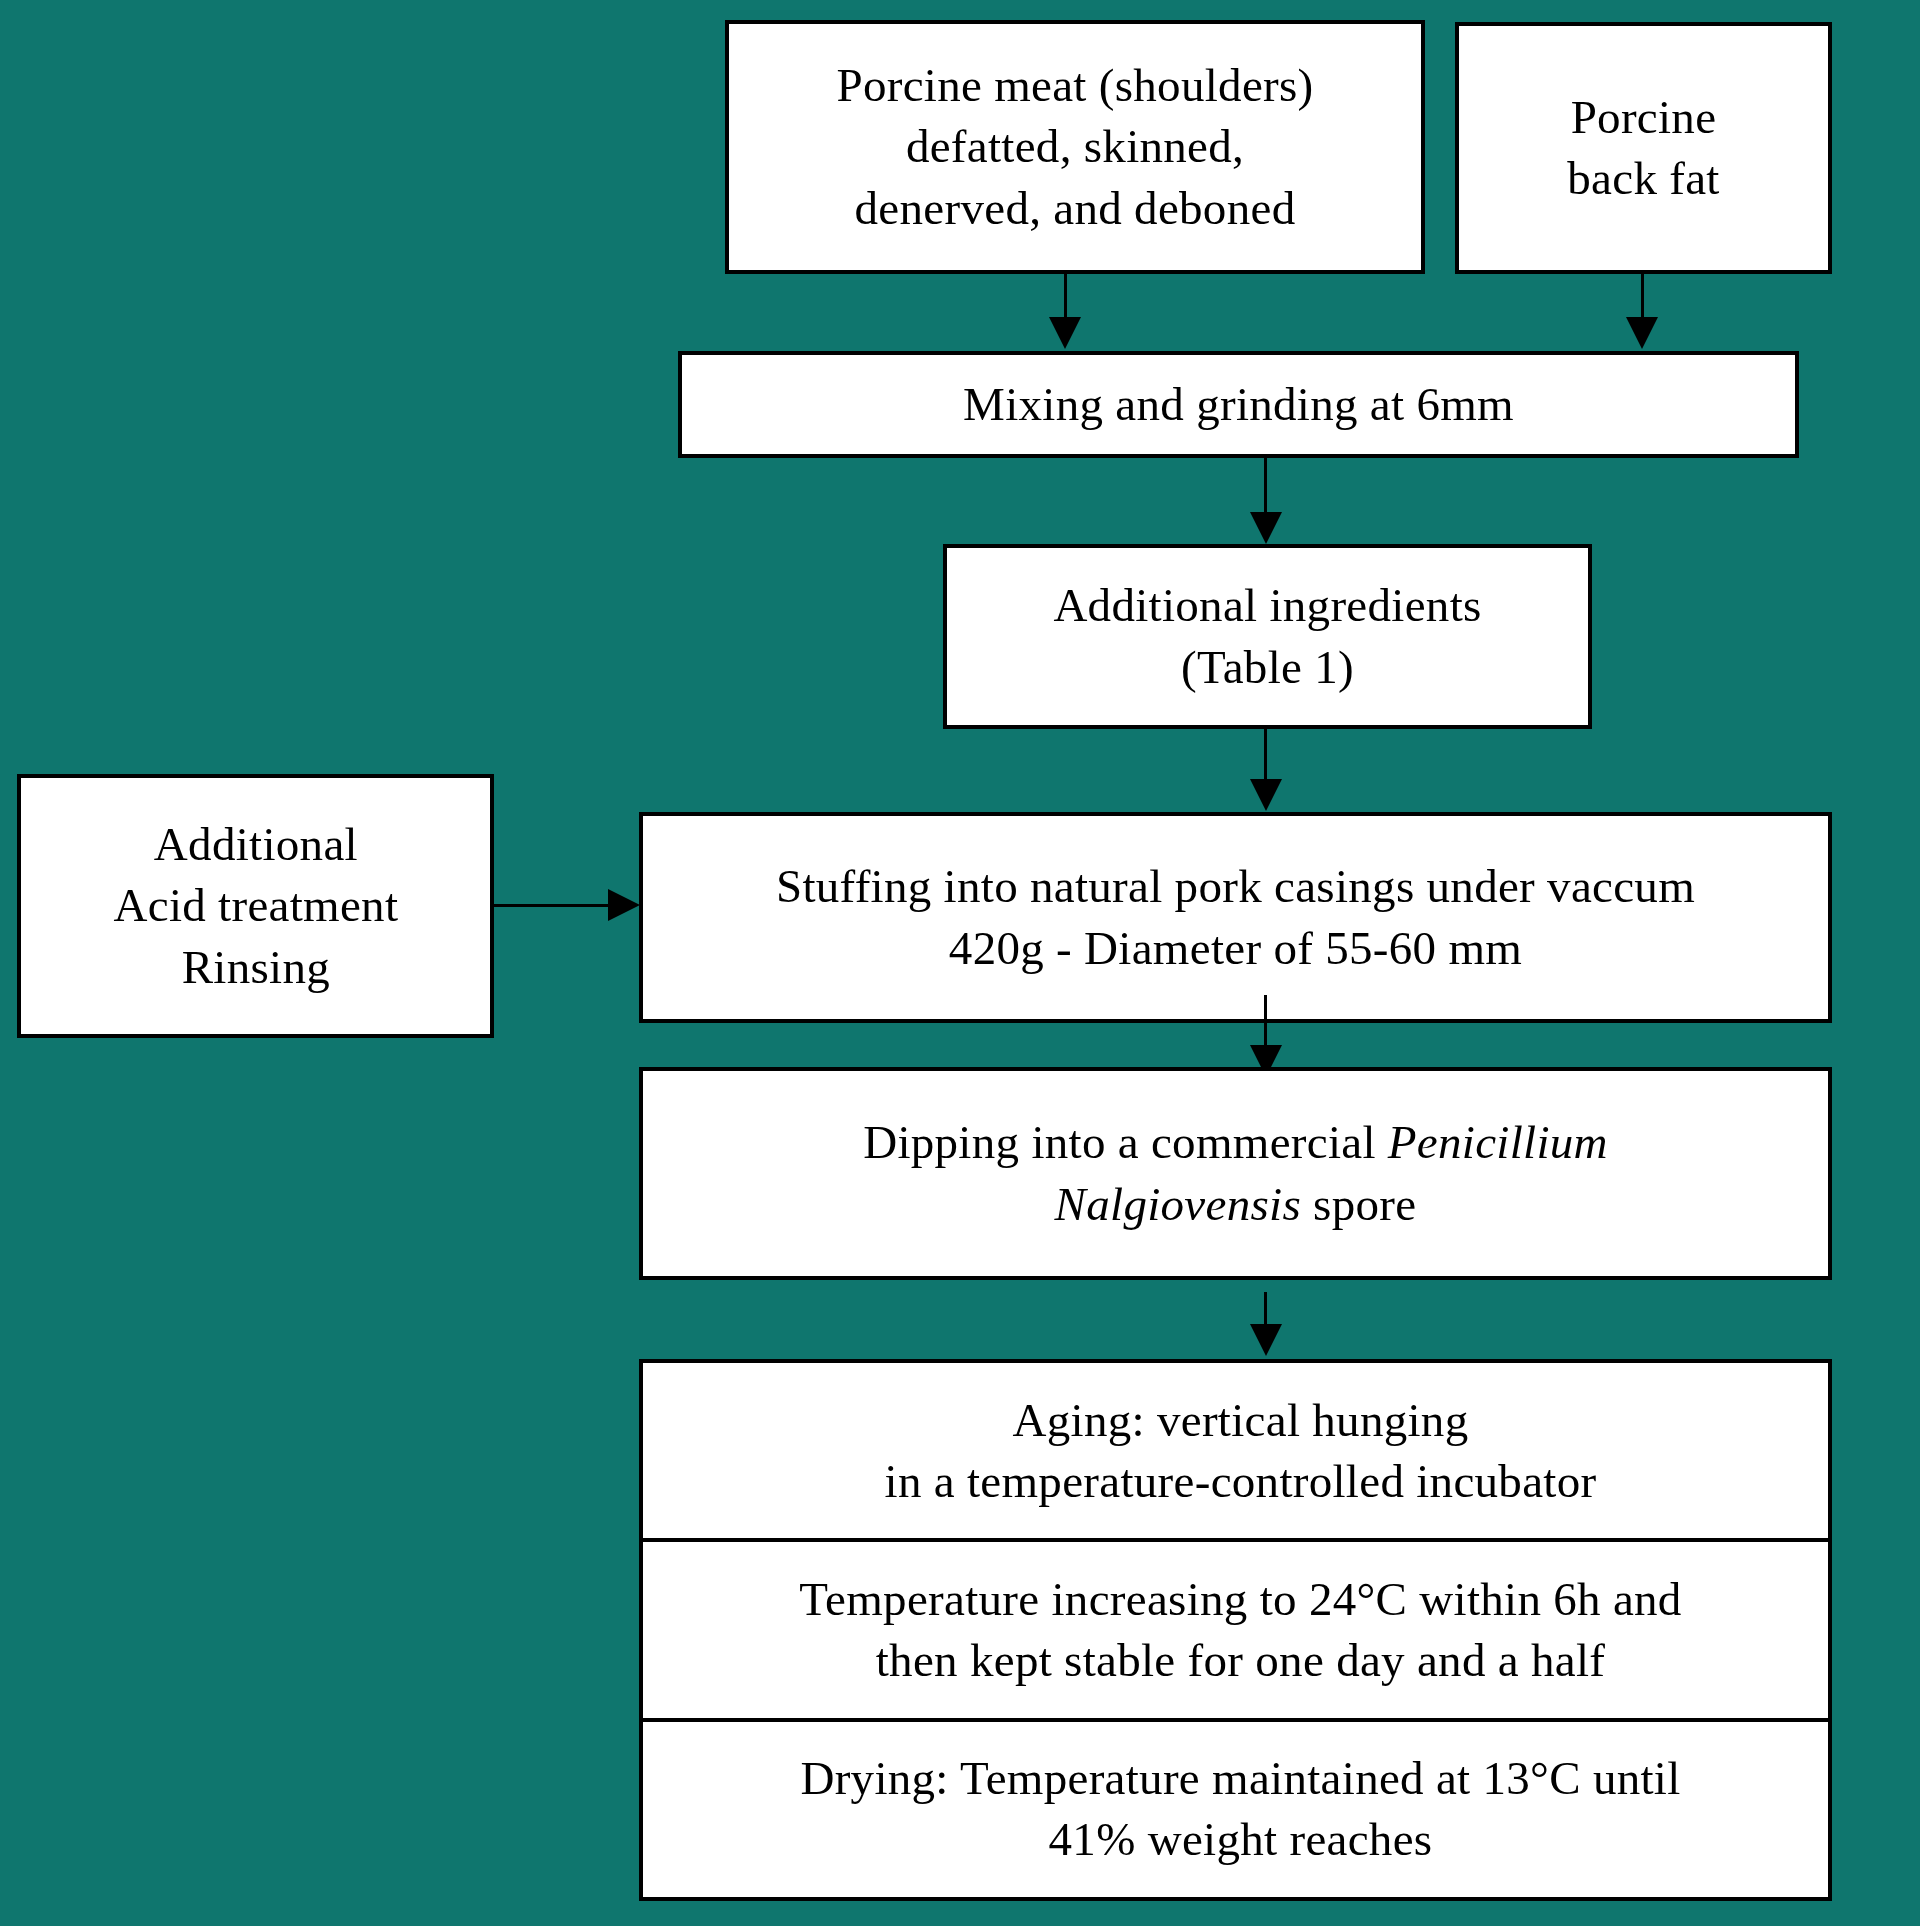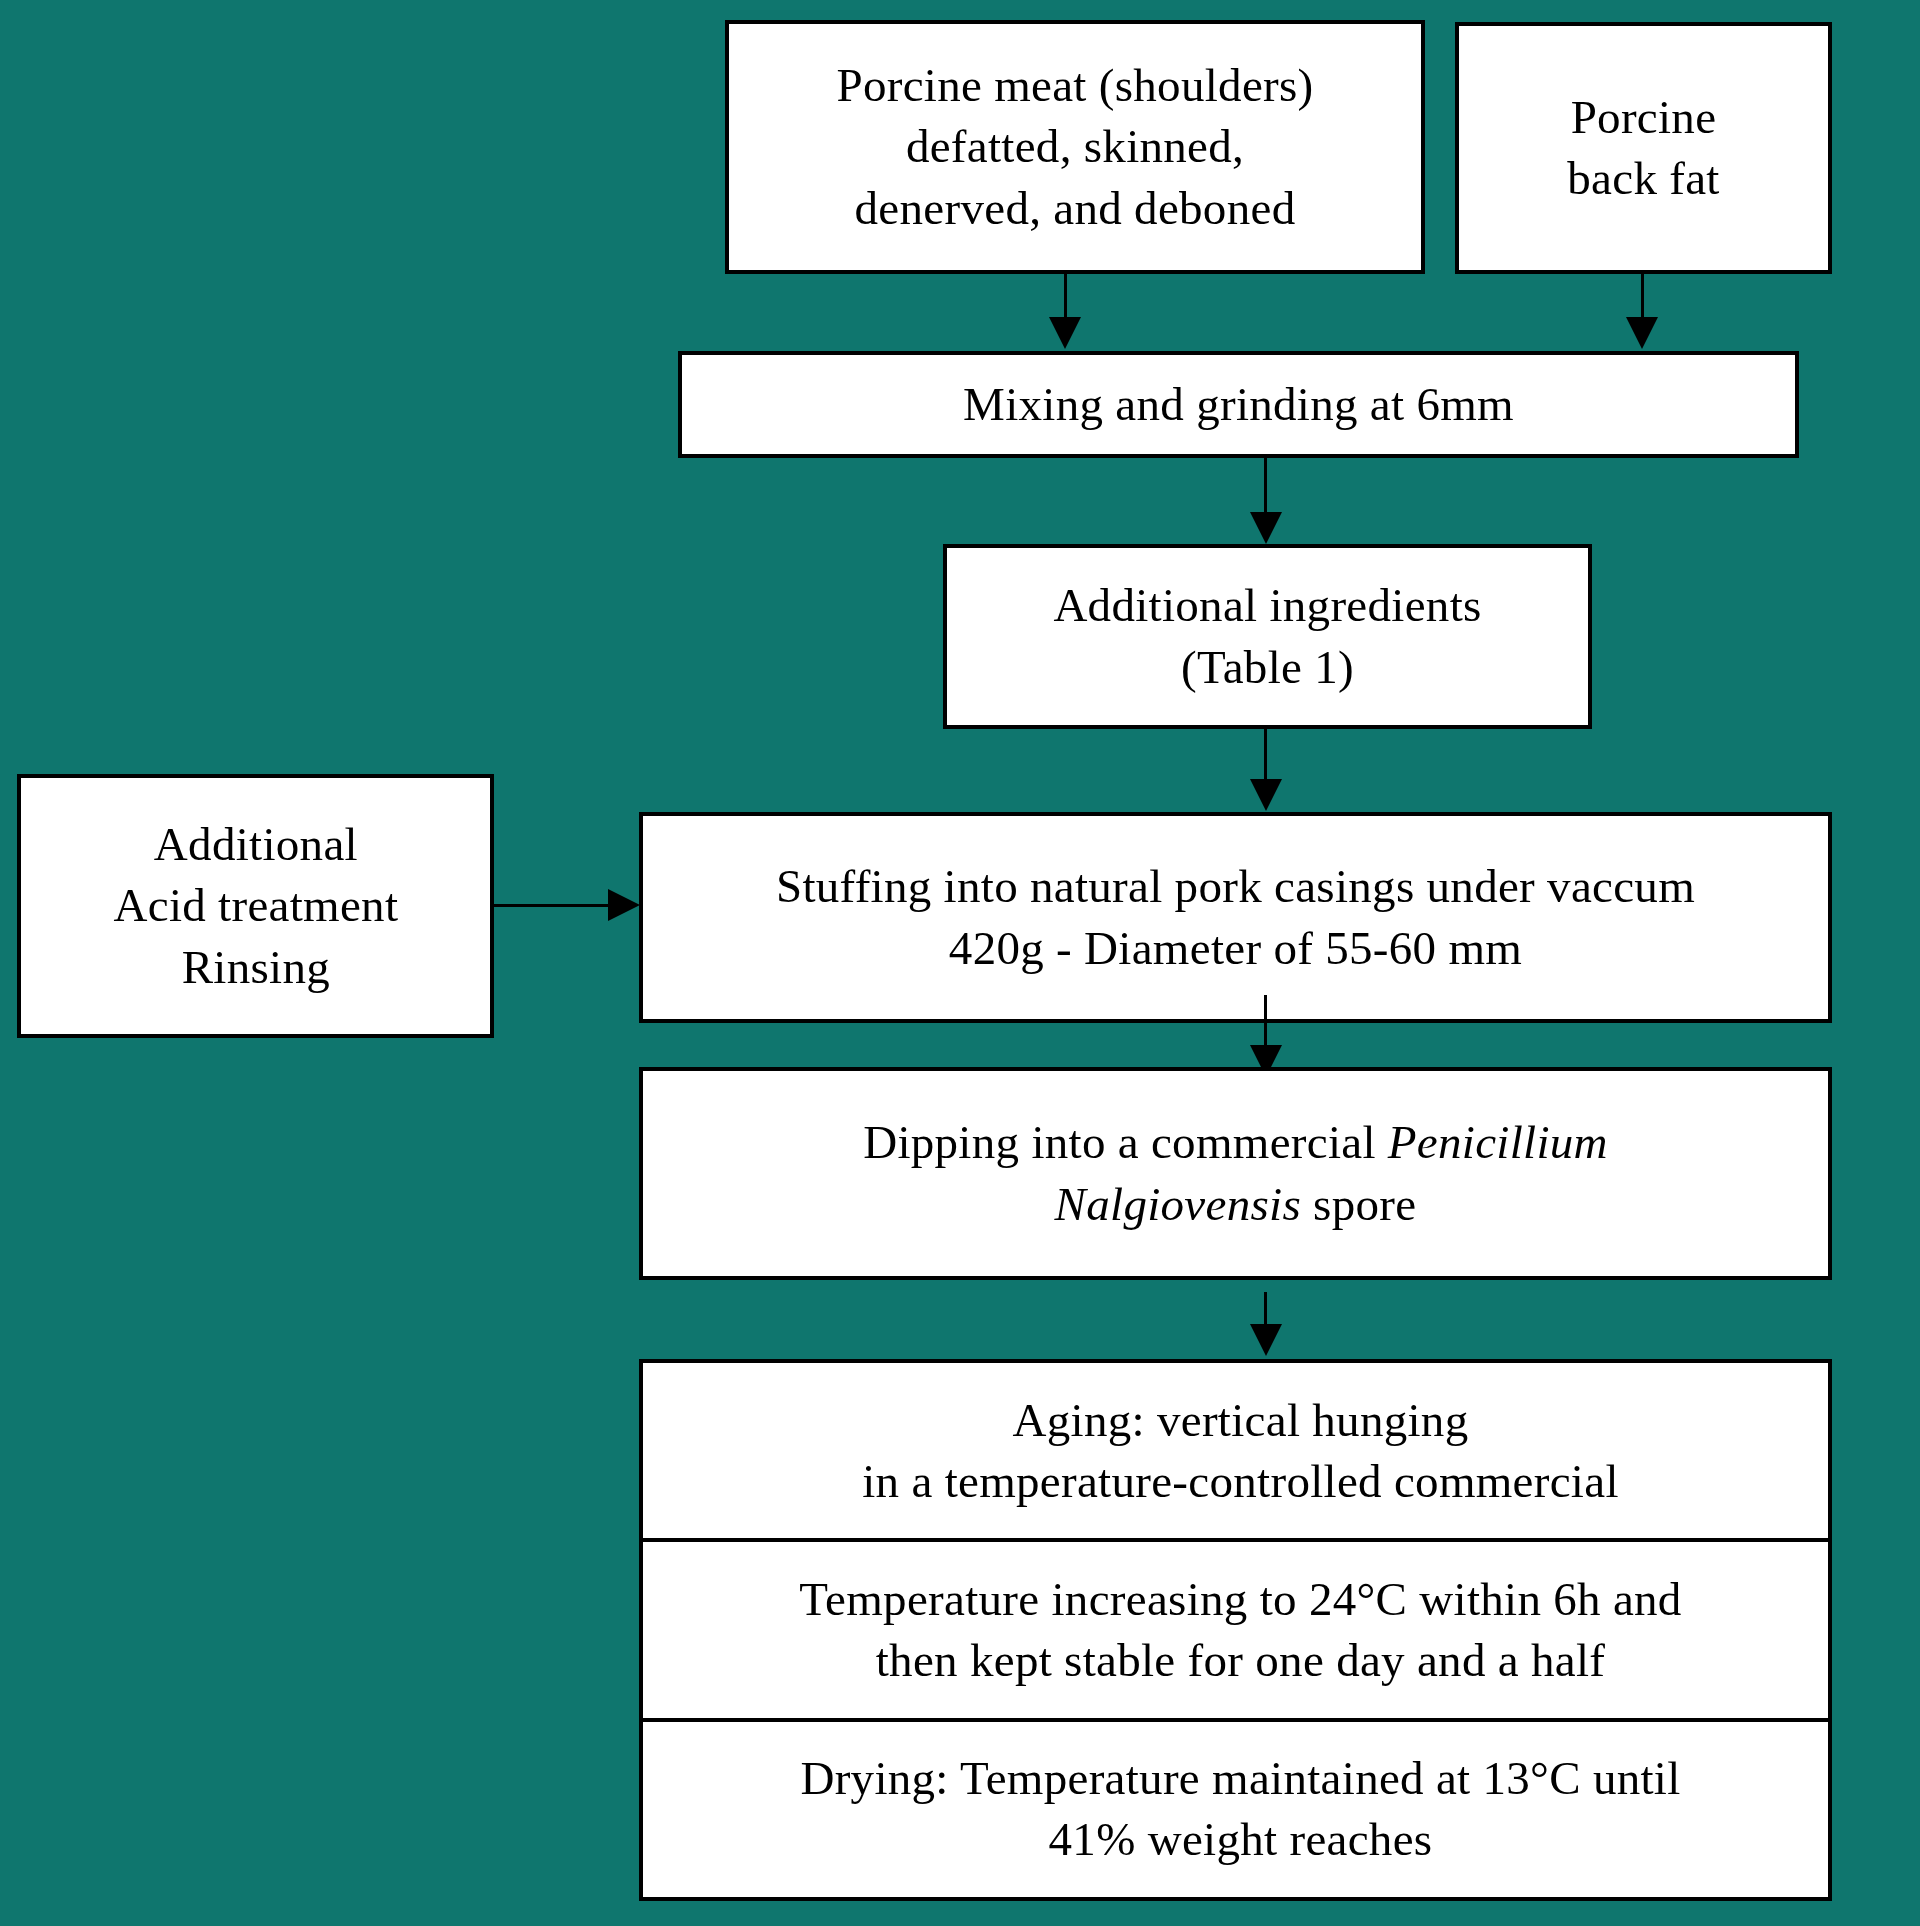--- a/index.html
+++ b/index.html
@@ -155,21 +155,21 @@
     </span>
   </div>
 
   <div class="vline" style="left:1264px; top:1292px; width:3.1px; height:34px;"></div>
   <div class="arrow-down" style="left:1250px; top:1324px;"></div>
 
   <div class="stack" style="left:639px; top:1359px; width:1193px; height:542px;">
 
     <div class="row">
       <span class="line">Aging: vertical hunging</span>
-      <span class="line">in a temperature-controlled  commercial</span>
+      <span class="line">in a temperature-controlled  incubator</span>
     </div>
 
     <div class="row">
       <span class="line">Temperature increasing to 24°C within 6h and</span>
       <span class="line">then kept stable for one day and a half</span>
     </div>
 
     <div class="row">
       <span class="line">Drying: Temperature maintained  at 13°C until</span>
       <span class="line">41% weight reaches</span>

